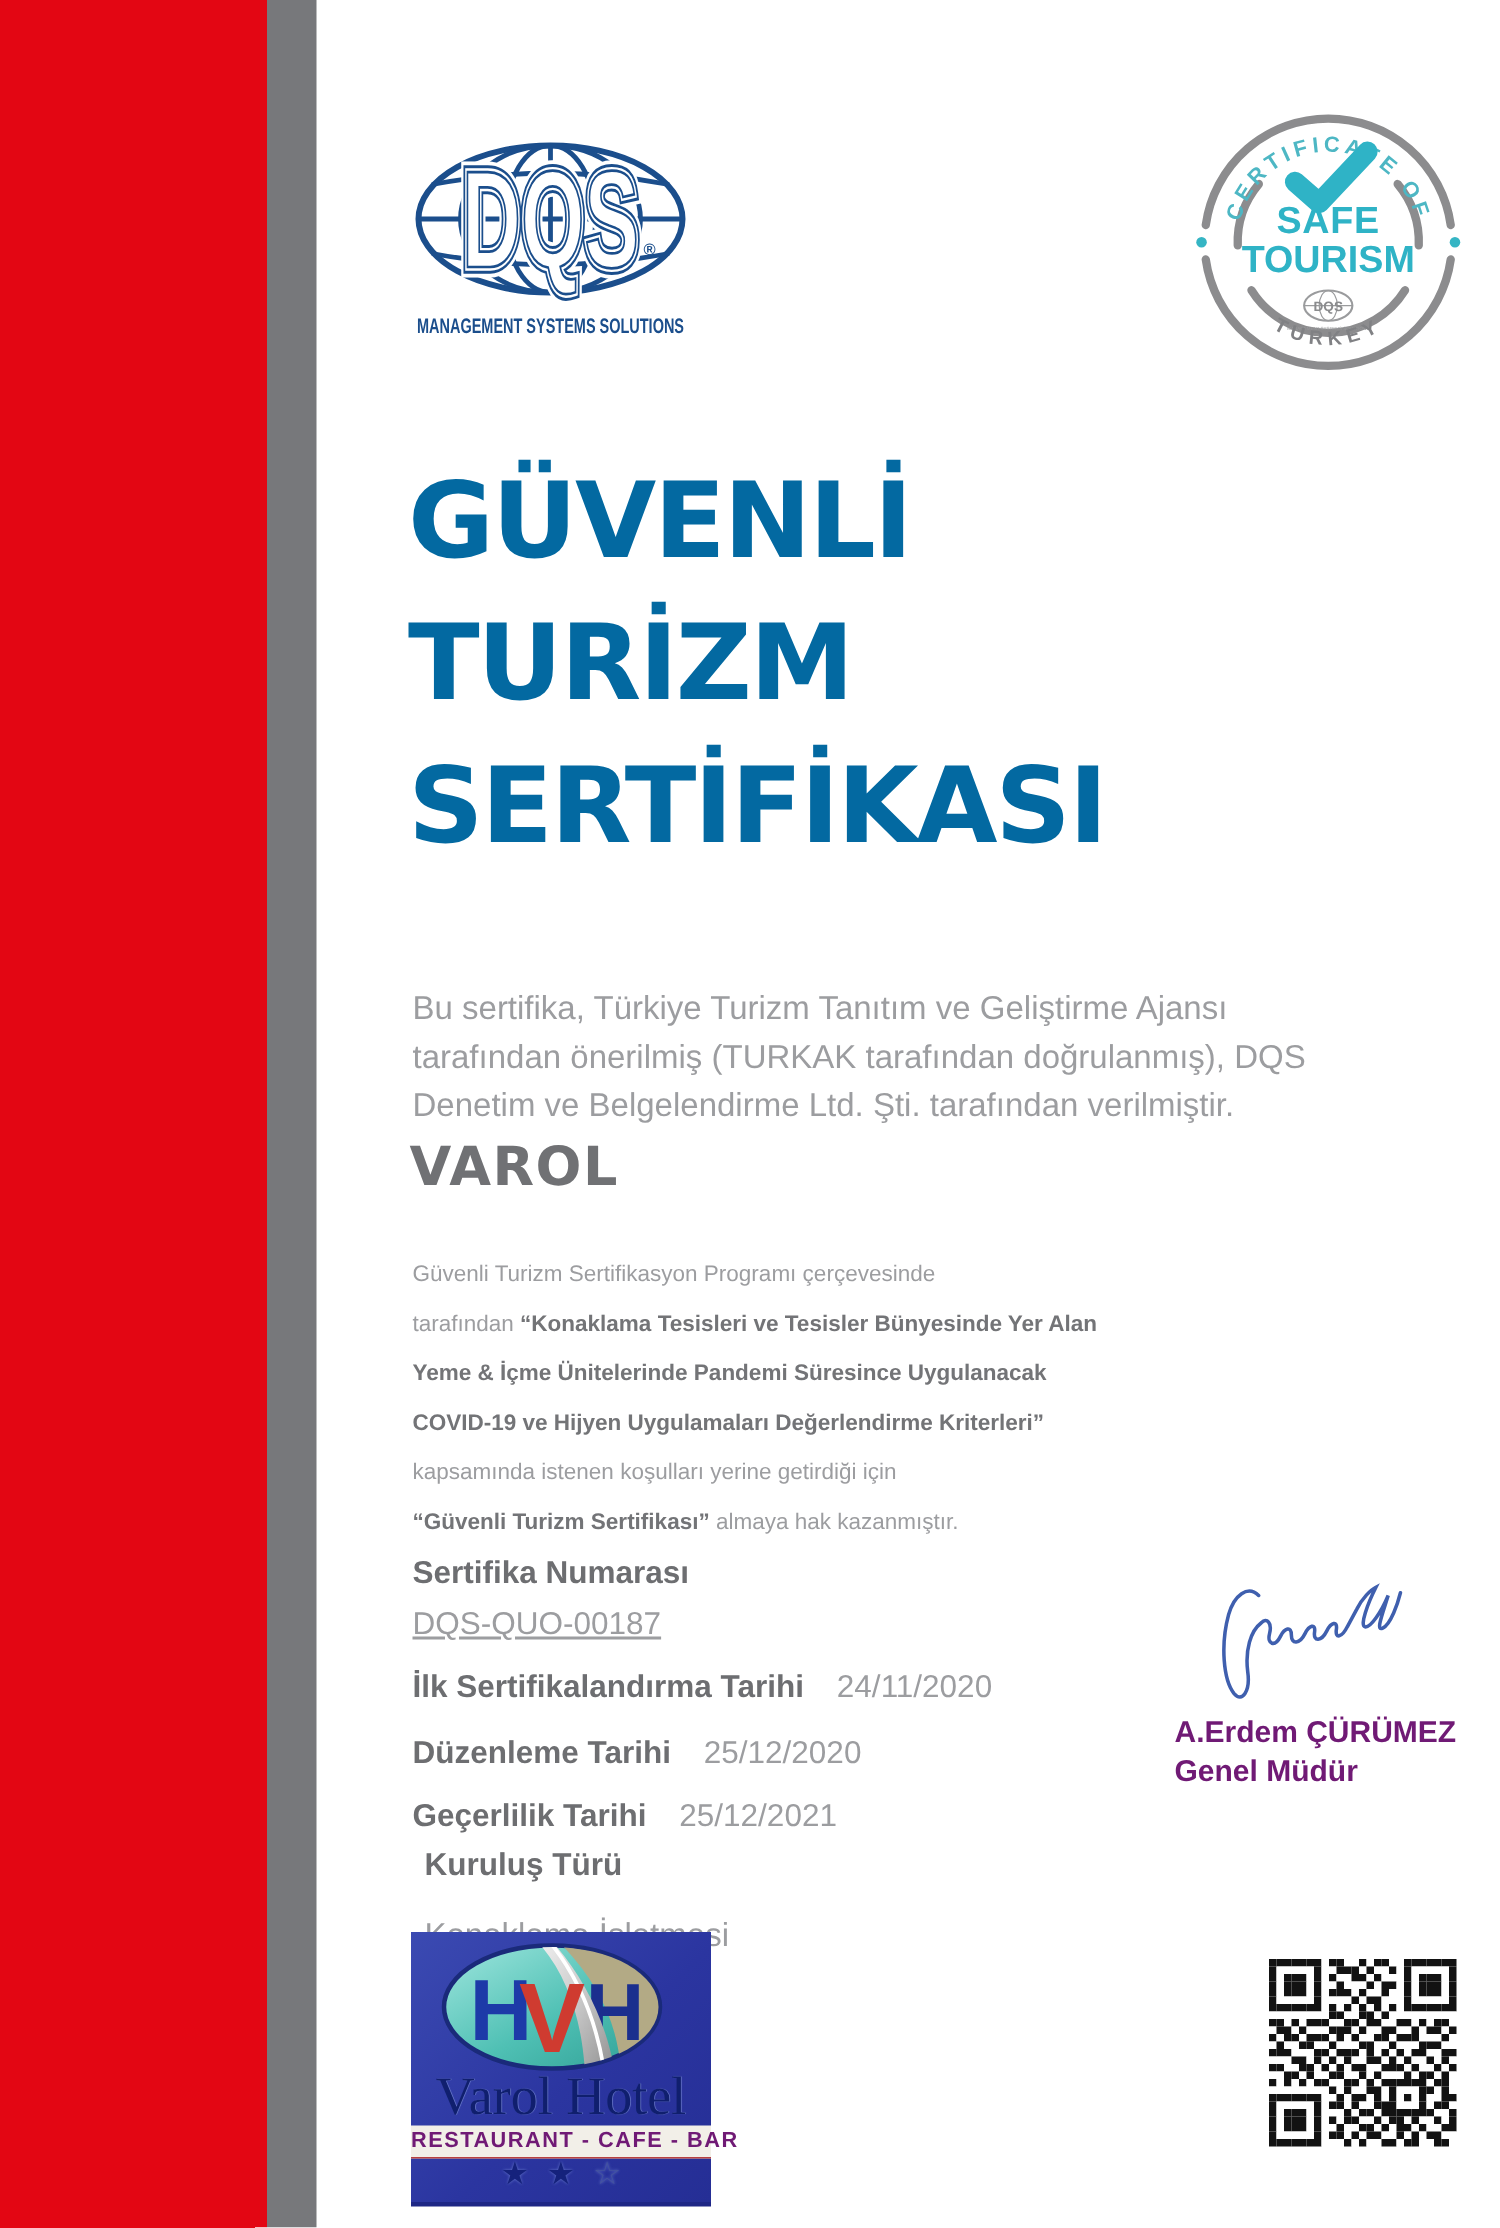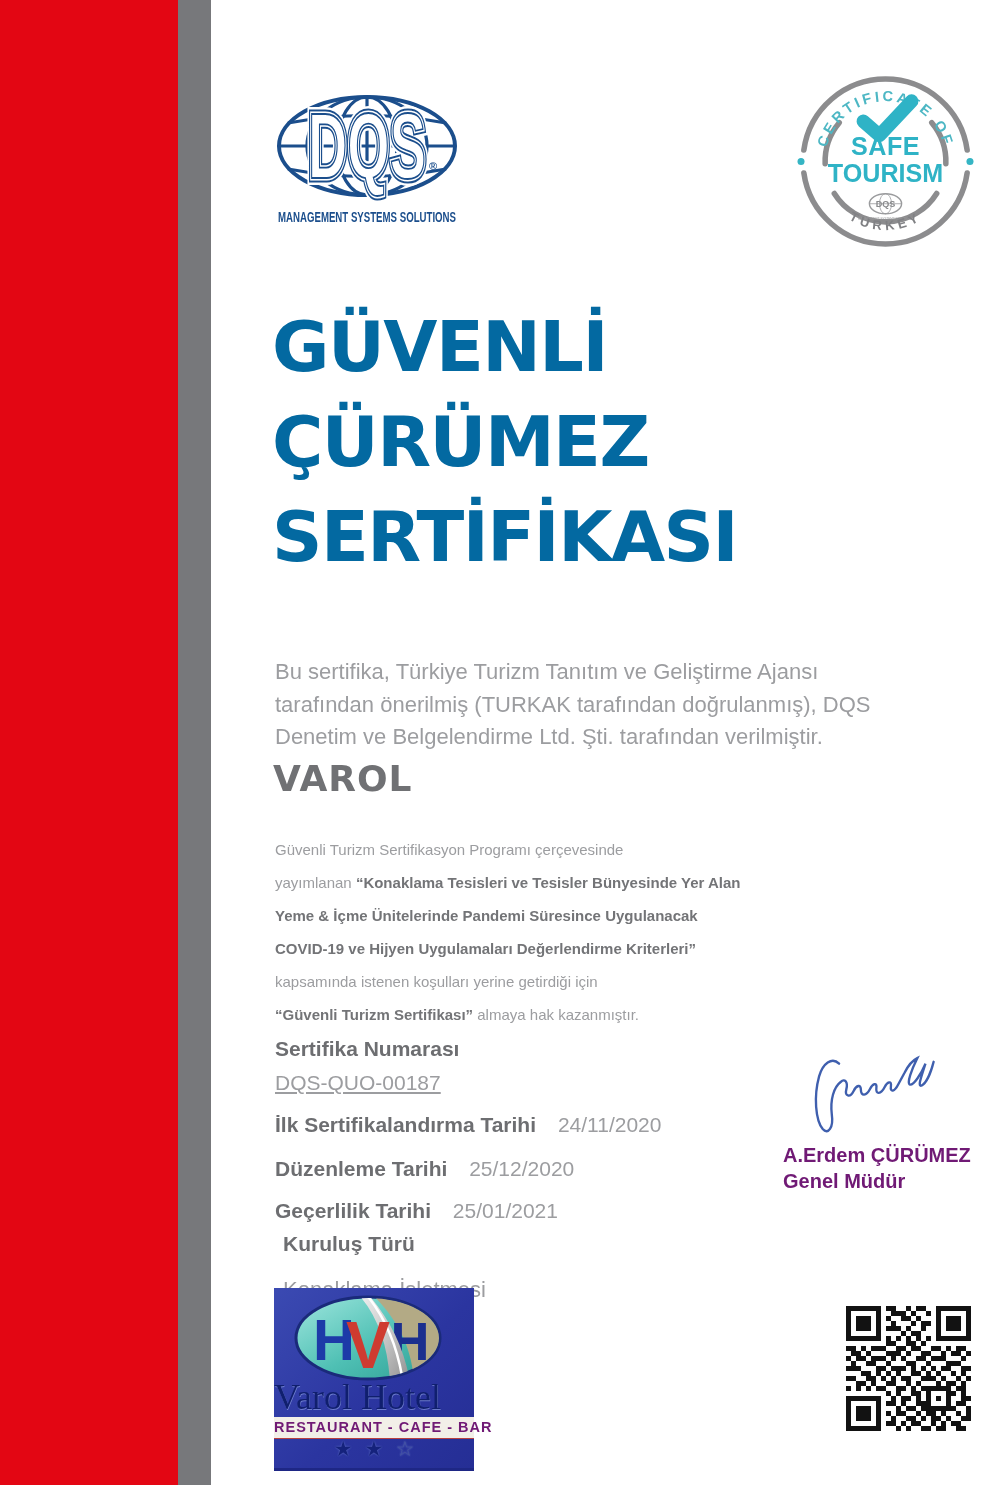--- a/index.html
+++ b/index.html
@@ -31,21 +31,21 @@
   .signature-svg{left:795px;top:1040px;}
   .signer{left:783px;top:1142px;font-size:20px;font-weight:bold;color:#701a75;line-height:26px;}
   
   .org-type{left:283px;top:1232px;font-size:21px;}
   .org-type .d-label{font-size:21px;}
   .org-type .org-value{color:#9c9da0;font-size:22px;margin-top:21px;line-height:26px;}
   
   .hotel-logo{left:274px;top:1288px;width:200px;height:180px;
     background:linear-gradient(135deg,#3b4ab2 0%,#2b35a0 55%,#252e95 100%);
     border-bottom:3px solid #1e2785;}
-  .hotel-name{position:absolute;left:0;top:88px;width:200px;text-align:left;
+  .hotel-name{position:absolute;left:0;top:88px;width:200px;text-align:center;
     font-family:"Liberation Serif",serif;font-size:36px;color:#101f6e;
     text-shadow:0.5px 0.5px 0.5px rgba(160,180,240,0.55);}
   .hotel-band{position:absolute;left:0;top:129px;width:200px;height:21px;background:#f2efe8;
     border-bottom:1px solid #b84040;text-align:center;line-height:21px;
     font-size:14.5px;font-weight:bold;color:#701a75;letter-spacing:1px;white-space:nowrap;}
   .hotel-stars{position:absolute;left:0;top:149px;width:200px;text-align:center;font-size:21px;
     letter-spacing:12px;text-indent:12px;color:#15227c;text-shadow:0 0 2px rgba(170,195,255,0.5);}
   .hotel-stars .star-faint{color:#44539f;}
   
   .qr{left:846px;top:1306px;display:grid;grid-template-columns:repeat(25,5px);grid-auto-rows:5px;}
@@ -106,35 +106,35 @@
     <text y="3.5" font-size="9" font-weight="bold" fill="#8a8b8d" text-anchor="middle">DQS</text>
     <text y="16" font-size="3" fill="#9a9b9d" text-anchor="middle">MANAGEMENT SYSTEMS SOLUTIONS</text>
   </g>
   <text font-size="13" font-weight="bold" fill="#808184" letter-spacing="4">
     <textPath href="#arcBottom" startOffset="50%" text-anchor="middle">TURKEY</textPath>
   </text>
 </svg>
 
 <div class="abs title">
   <div>GÜVENLİ</div>
-  <div>ÇÜRÜMEZ</div>
+  <div>TURİZM</div>
   <div>SERTİFİKASI</div>
 </div>
 
 <div class="abs intro">
   <div>Bu sertifika, Türkiye Turizm Tanıtım ve Geliştirme Ajansı</div>
   <div>tarafından önerilmiş (TURKAK tarafından doğrulanmış), DQS</div>
   <div>Denetim ve Belgelendirme Ltd. Şti. tarafından verilmiştir.</div>
 </div>
 
 <div class="abs company">VAROL</div>
 
 <div class="abs grant">
   <div><span>Güvenli Turizm Sertifikasyon Programı çerçevesinde</span><b></b><span></span></div>
-  <div><span>yayımlanan </span><b>“Konaklama Tesisleri ve Tesisler Bünyesinde Yer Alan</b><span></span></div>
+  <div><span>tarafından </span><b>“Konaklama Tesisleri ve Tesisler Bünyesinde Yer Alan</b><span></span></div>
   <div><span></span><b>Yeme &amp; İçme Ünitelerinde Pandemi Süresince Uygulanacak</b><span></span></div>
   <div><span></span><b>COVID-19 ve Hijyen Uygulamaları Değerlendirme Kriterleri”</b><span></span></div>
   <div><span>kapsamında istenen koşulları yerine getirdiği için</span><b></b><span></span></div>
   <div><span></span><b>“Güvenli Turizm Sertifikası”</b><span> almaya hak kazanmıştır.</span></div>
 </div>
 
 <div class="abs details">
   <div class="d-row">
     <span class="d-label">Sertifika Numarası</span>
   </div>
@@ -144,21 +144,21 @@
   <div class="d-row mt10">
     <span class="d-label">İlk Sertifikalandırma Tarihi</span>
     <span class="d-value">24/11/2020</span>
   </div>
   <div class="d-row mt18">
     <span class="d-label">Düzenleme Tarihi</span>
     <span class="d-value">25/12/2020</span>
   </div>
   <div class="d-row mt16">
     <span class="d-label">Geçerlilik Tarihi</span>
-    <span class="d-value">25/01/2021</span>
+    <span class="d-value">25/12/2021</span>
   </div>
 </div>
 
 <svg class="abs signature-svg" width="150" height="100" viewBox="0 0 160 110">
   <path d="M 46 26 C 38 18 28 26 24 40 C 18 62 20 88 28 98 C 34 105 40 96 38 82
            C 36 66 40 52 48 46 C 52 42 56 46 54 54 C 52 62 58 64 62 56
            C 65 50 70 48 70 55 C 70 62 76 62 80 54 C 83 48 88 46 87 53
            C 86 60 92 60 96 52 C 99 46 104 44 103 51 C 102 58 107 57 111 49
            L 118 36 C 122 28 128 22 132 20 C 126 32 120 48 124 49
            C 128 50 136 38 141 26 C 136 42 132 52 137 50 C 143 47 148 32 150 24" stroke="#3f5fae" stroke-width="2.6" fill="none" stroke-linecap="round"></path>

